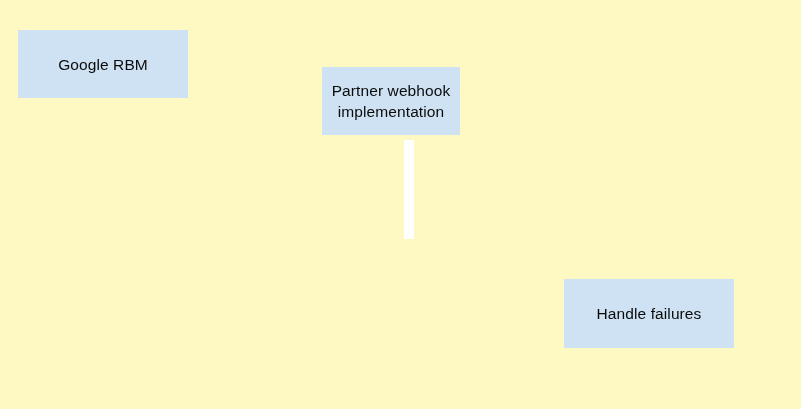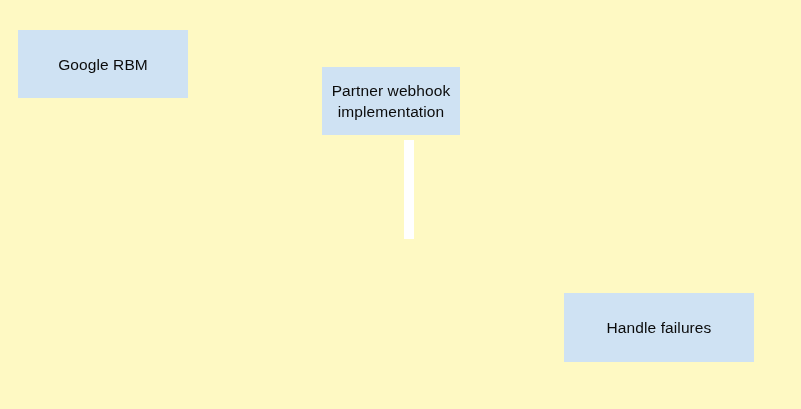--- a/index.html
+++ b/index.html
@@ -35,21 +35,21 @@
   #node-google-rbm {
     left: 18px;  top: 30px;  width: 170px; height: 68px;
   }
   #node-partner-webhook {
     left: 322px; top: 30px;  width: 138px; height: 68px; margin-top: 37px;
   }
   #node-queue-for-delivery {
     left: 558px; top: 144px; width: 172px; height: 69px;
   }
   #node-handle-failures {
-    left: 564px; top: 293px; width: 190px; height: 69px;
+    left: 564px; top: 279px; width: 170px; height: 69px;
   }
   .connector-bar {
     position: absolute;
     background: #ffffff;
   }
   #connector-vertical-bar {
     left: 404px; top: 140px; width: 10px; height: 99px;
   }
 </style>
 </head>

